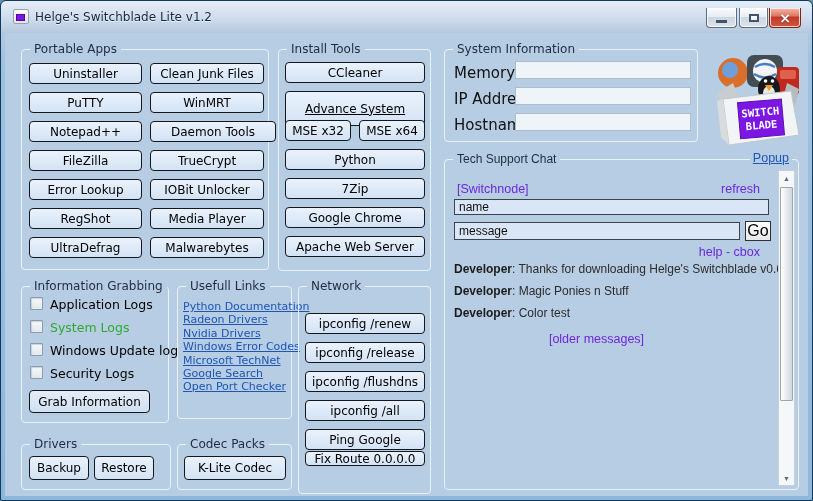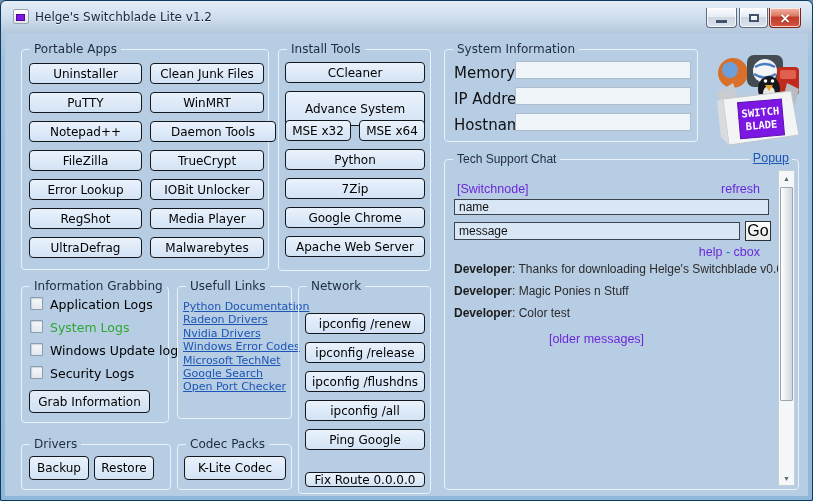--- a/index.html
+++ b/index.html
@@ -87,21 +87,21 @@
       <div class="btn" style="left:128px;top:129px;width:114px;height:21px;">IOBit Unlocker</div>
       <div class="btn" style="left:7px;top:158px;width:113px;height:21px;">RegShot</div>
       <div class="btn" style="left:128px;top:158px;width:114px;height:21px;">Media Player</div>
       <div class="btn" style="left:7px;top:187px;width:113px;height:21px;">UltraDefrag</div>
       <div class="btn" style="left:128px;top:187px;width:114px;height:21px;">Malwarebytes</div>
     </div>
 
     <div class="grp" style="left:273px;top:16px;width:153px;height:222px;">
       <span class="grp-label">Install Tools</span>
       <div class="btn" style="left:6px;top:12px;width:140px;height:21px;">CCleaner</div>
-      <div class="btn" style="left:6px;top:41px;width:140px;height:35px;">Advance System</div>
+      <div class="btn" style="left:6px;top:41px;width:140px;height:35px;text-decoration:underline;">Advance System</div>
       <div class="btn" style="left:6px;top:70px;width:66px;height:21px;">MSE x32</div>
       <div class="btn" style="left:80px;top:70px;width:66px;height:21px;text-align:center;">MSE x64</div>
       <div class="btn" style="left:6px;top:99px;width:140px;height:21px;">Python</div>
       <div class="btn" style="left:6px;top:128px;width:140px;height:21px;">7Zip</div>
       <div class="btn" style="left:6px;top:157px;width:140px;height:21px;">Google Chrome</div>
       <div class="btn" style="left:6px;top:186px;width:140px;height:21px;">Apache Web Server</div>
     </div>
 
     <div class="grp" style="left:439px;top:16px;width:254px;height:93px;">
       <span class="grp-label">System Information</span>
@@ -202,21 +202,21 @@
       </div>
     </div>
 
     <div class="grp" style="left:293px;top:253px;width:133px;height:208px;">
       <span class="grp-label">Network</span>
       <div class="btn" style="left:6px;top:26px;width:120px;height:21px;">ipconfig /renew</div>
       <div class="btn" style="left:6px;top:55px;width:120px;height:21px;">ipconfig /release</div>
       <div class="btn" style="left:6px;top:84px;width:120px;height:21px;">ipconfig /flushdns</div>
       <div class="btn" style="left:6px;top:113px;width:120px;height:21px;">ipconfig /all</div>
       <div class="btn" style="left:6px;top:142px;width:120px;height:21px;">Ping Google</div>
-      <div class="btn" style="left:6px;top:185px;width:120px;height:15px;">Fix Route 0.0.0.0</div>
+      <div class="btn" style="left:6px;top:164px;width:120px;height:15px;">Fix Route 0.0.0.0</div>
     </div>
 
     <div class="grp" style="left:16px;top:411px;width:150px;height:46px;">
       <span class="grp-label">Drivers</span>
       <div class="btn" style="left:7px;top:11px;width:60px;height:24px;">Backup</div>
       <div class="btn" style="left:72px;top:11px;width:60px;height:24px;">Restore</div>
     </div>
 
     <div class="grp" style="left:172px;top:411px;width:115px;height:46px;">
       <span class="grp-label">Codec Packs</span>

